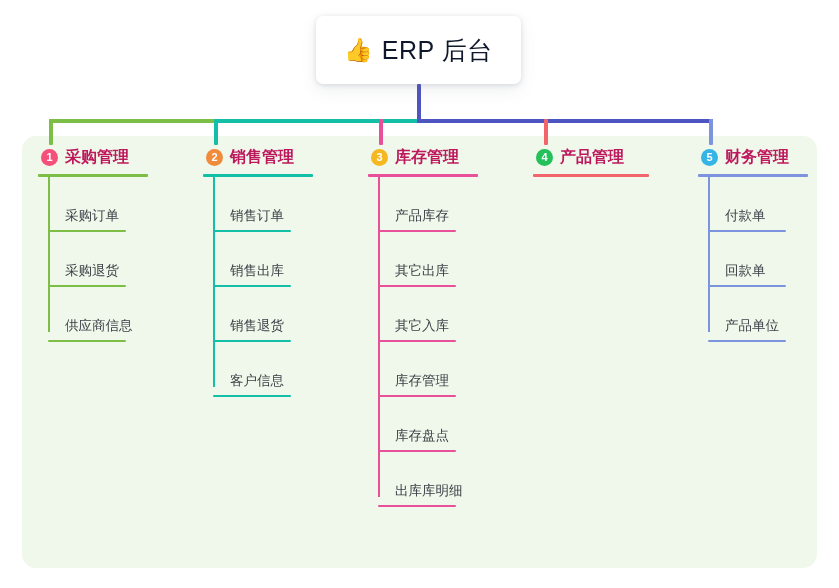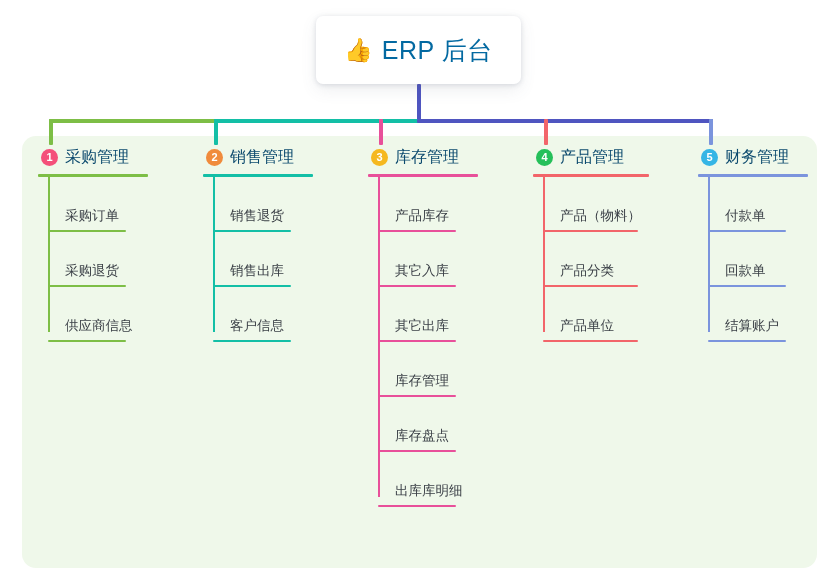--- a/index.html
+++ b/index.html
@@ -14,21 +14,21 @@
   
   .root-card{
     position:absolute;left:316px;top:16px;width:205px;height:68px;
     background:#ffffff;border-radius:7px;
     box-shadow:0 1px 5px rgba(90,100,120,.20),0 6px 16px rgba(90,100,120,.10);
     display:flex;align-items:center;justify-content:center;gap:9px;
     z-index:6;
   }
   .root-emoji{font-size:23px;line-height:1;}
   .root-title{
-    font-size:25px;color:#0369a1;letter-spacing:.5px;white-space:nowrap;
+    font-size:25px;color:#0f172a;letter-spacing:.5px;white-space:nowrap;
   }
 
   
   .panel{
     position:absolute;left:22px;top:136px;width:795px;height:432px;
     background:#eff8ea;border-radius:14px;z-index:0;
   }
 
   
   .ln{position:absolute;z-index:3;}
@@ -39,21 +39,21 @@
   
   .col{position:absolute;top:146px;z-index:4;}
   .col-head{
     display:flex;align-items:center;gap:7px;height:22px;padding-left:3px;
   }
   .badge{
     width:17px;height:17px;border-radius:50%;
     color:#ffffff;font-size:11px;line-height:17px;text-align:center;
     flex:0 0 auto;font-weight:bold;
   }
-  .col-title{font-size:16px;color:#0c4a6e;white-space:nowrap;}
+  .col-title{font-size:16px;color:#be185d;white-space:nowrap;font-weight:bold;}
   .head-rule{height:3px;margin-top:6px;border-radius:1px;}
 
   .items{position:relative;margin-top:0;}
   .spine{position:absolute;left:10px;top:0;bottom:10px;width:2px;}
   .item{
     position:relative;height:55px;text-align:right;
   }
   .item-label{
     position:absolute;left:27px;bottom:7px;
     font-size:13.5px;color:#3a3f46;white-space:nowrap;
@@ -111,25 +111,29 @@
       </div>
       <div class="col" style="left: 203px; width: 150px;">
         <div class="col-head">
           <span class="badge" style="background: rgb(240, 139, 60);">2</span>
           <span class="col-title">销售管理</span>
         </div>
         <div class="head-rule" style="width: 110px; background: rgb(19, 191, 166);"></div>
         <div class="items">
           <div class="spine" style="background: rgb(19, 191, 166);"></div>
           <div class="item">
+            <span class="item-label">销售订单</span>
+            <div class="item-rule" style="width: 78px; background: rgb(19, 191, 166);"></div>
+          </div>
+          <div class="item">
+            <span class="item-label">销售出库</span>
+            <div class="item-rule" style="width: 78px; background: rgb(19, 191, 166);"></div>
+          </div>
+          <div class="item">
             <span class="item-label">销售退货</span>
-            <div class="item-rule" style="width: 78px; background: rgb(19, 191, 166);"></div>
-          </div>
-          <div class="item">
-            <span class="item-label">销售出库</span>
             <div class="item-rule" style="width: 78px; background: rgb(19, 191, 166);"></div>
           </div>
           <div class="item">
             <span class="item-label">客户信息</span>
             <div class="item-rule" style="width: 78px; background: rgb(19, 191, 166);"></div>
           </div>
         </div>
       </div>
       <div class="col" style="left: 368px; width: 150px;">
         <div class="col-head">
@@ -137,25 +141,25 @@
           <span class="col-title">库存管理</span>
         </div>
         <div class="head-rule" style="width: 110px; background: rgb(232, 80, 154);"></div>
         <div class="items">
           <div class="spine" style="background: rgb(232, 80, 154);"></div>
           <div class="item">
             <span class="item-label">产品库存</span>
             <div class="item-rule" style="width: 78px; background: rgb(232, 80, 154);"></div>
           </div>
           <div class="item">
+            <span class="item-label">其它出库</span>
+            <div class="item-rule" style="width: 78px; background: rgb(232, 80, 154);"></div>
+          </div>
+          <div class="item">
             <span class="item-label">其它入库</span>
-            <div class="item-rule" style="width: 78px; background: rgb(232, 80, 154);"></div>
-          </div>
-          <div class="item">
-            <span class="item-label">其它出库</span>
             <div class="item-rule" style="width: 78px; background: rgb(232, 80, 154);"></div>
           </div>
           <div class="item">
             <span class="item-label">库存管理</span>
             <div class="item-rule" style="width: 78px; background: rgb(232, 80, 154);"></div>
           </div>
           <div class="item">
             <span class="item-label">库存盘点</span>
             <div class="item-rule" style="width: 78px; background: rgb(232, 80, 154);"></div>
           </div>
@@ -164,53 +168,38 @@
             <div class="item-rule" style="width: 78px; background: rgb(232, 80, 154);"></div>
           </div>
         </div>
       </div>
       <div class="col" style="left: 533px; width: 160px;">
         <div class="col-head">
           <span class="badge" style="background: rgb(37, 192, 90);">4</span>
           <span class="col-title">产品管理</span>
         </div>
         <div class="head-rule" style="width: 116px; background: rgb(242, 101, 106);"></div>
-        <div class="items">
-          <div class="spine" style="background: rgb(242, 101, 106);"></div>
-          <div class="item">
-            <span class="item-label">产品（物料）</span>
-            <div class="item-rule" style="width: 95px; background: rgb(242, 101, 106);"></div>
-          </div>
-          <div class="item">
-            <span class="item-label">产品分类</span>
-            <div class="item-rule" style="width: 95px; background: rgb(242, 101, 106);"></div>
-          </div>
-          <div class="item">
-            <span class="item-label">产品单位</span>
-            <div class="item-rule" style="width: 95px; background: rgb(242, 101, 106);"></div>
-          </div>
-        </div>
       </div>
       <div class="col" style="left: 698px; width: 120px;">
         <div class="col-head">
           <span class="badge" style="background: rgb(53, 181, 229);">5</span>
           <span class="col-title">财务管理</span>
         </div>
         <div class="head-rule" style="width: 110px; background: rgb(123, 148, 221);"></div>
         <div class="items">
           <div class="spine" style="background: rgb(123, 148, 221);"></div>
           <div class="item">
             <span class="item-label">付款单</span>
             <div class="item-rule" style="width: 78px; background: rgb(123, 148, 221);"></div>
           </div>
           <div class="item">
             <span class="item-label">回款单</span>
             <div class="item-rule" style="width: 78px; background: rgb(123, 148, 221);"></div>
           </div>
           <div class="item">
-            <span class="item-label">结算账户</span>
+            <span class="item-label">产品单位</span>
             <div class="item-rule" style="width: 78px; background: rgb(123, 148, 221);"></div>
           </div>
         </div>
       </div>
     </div>
 
 </div>
 
 </body></html>

